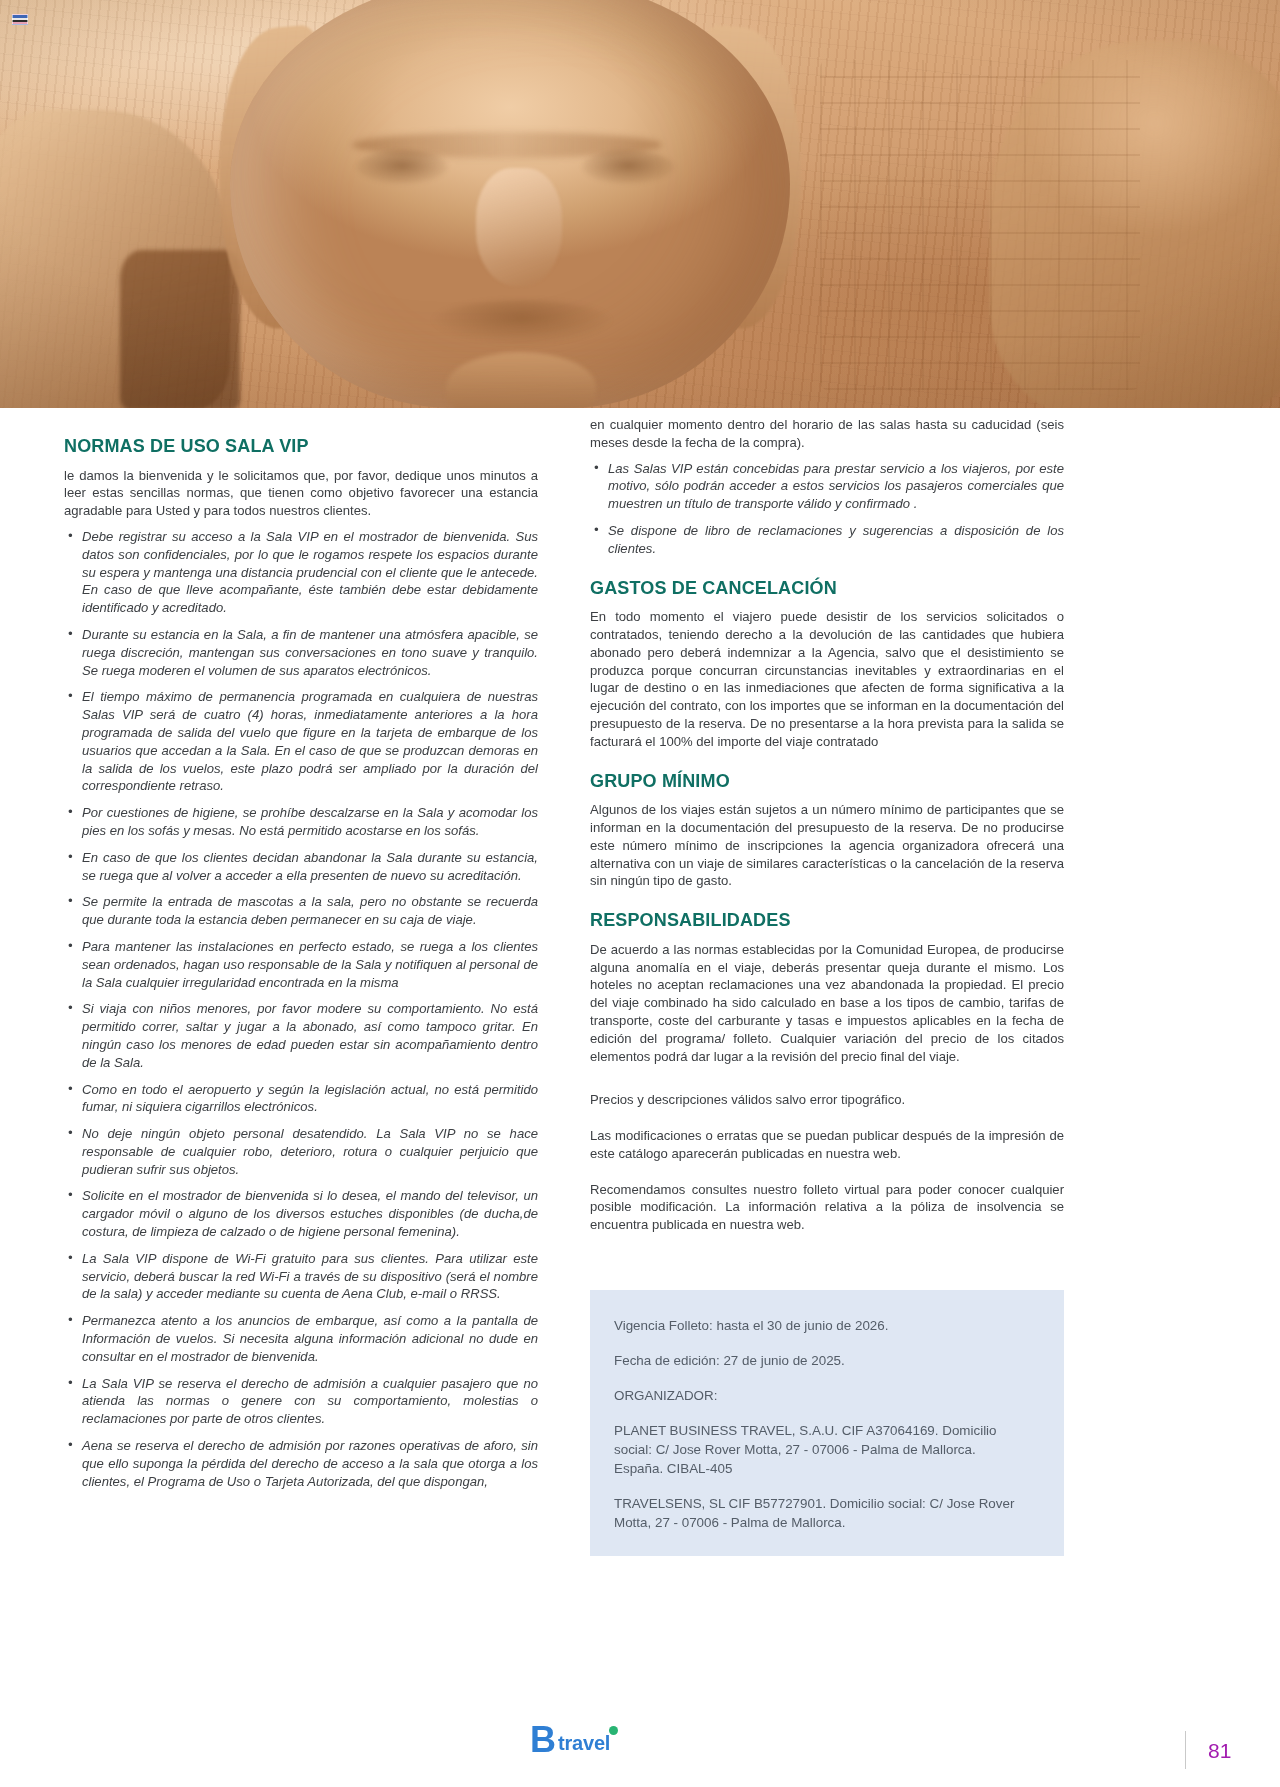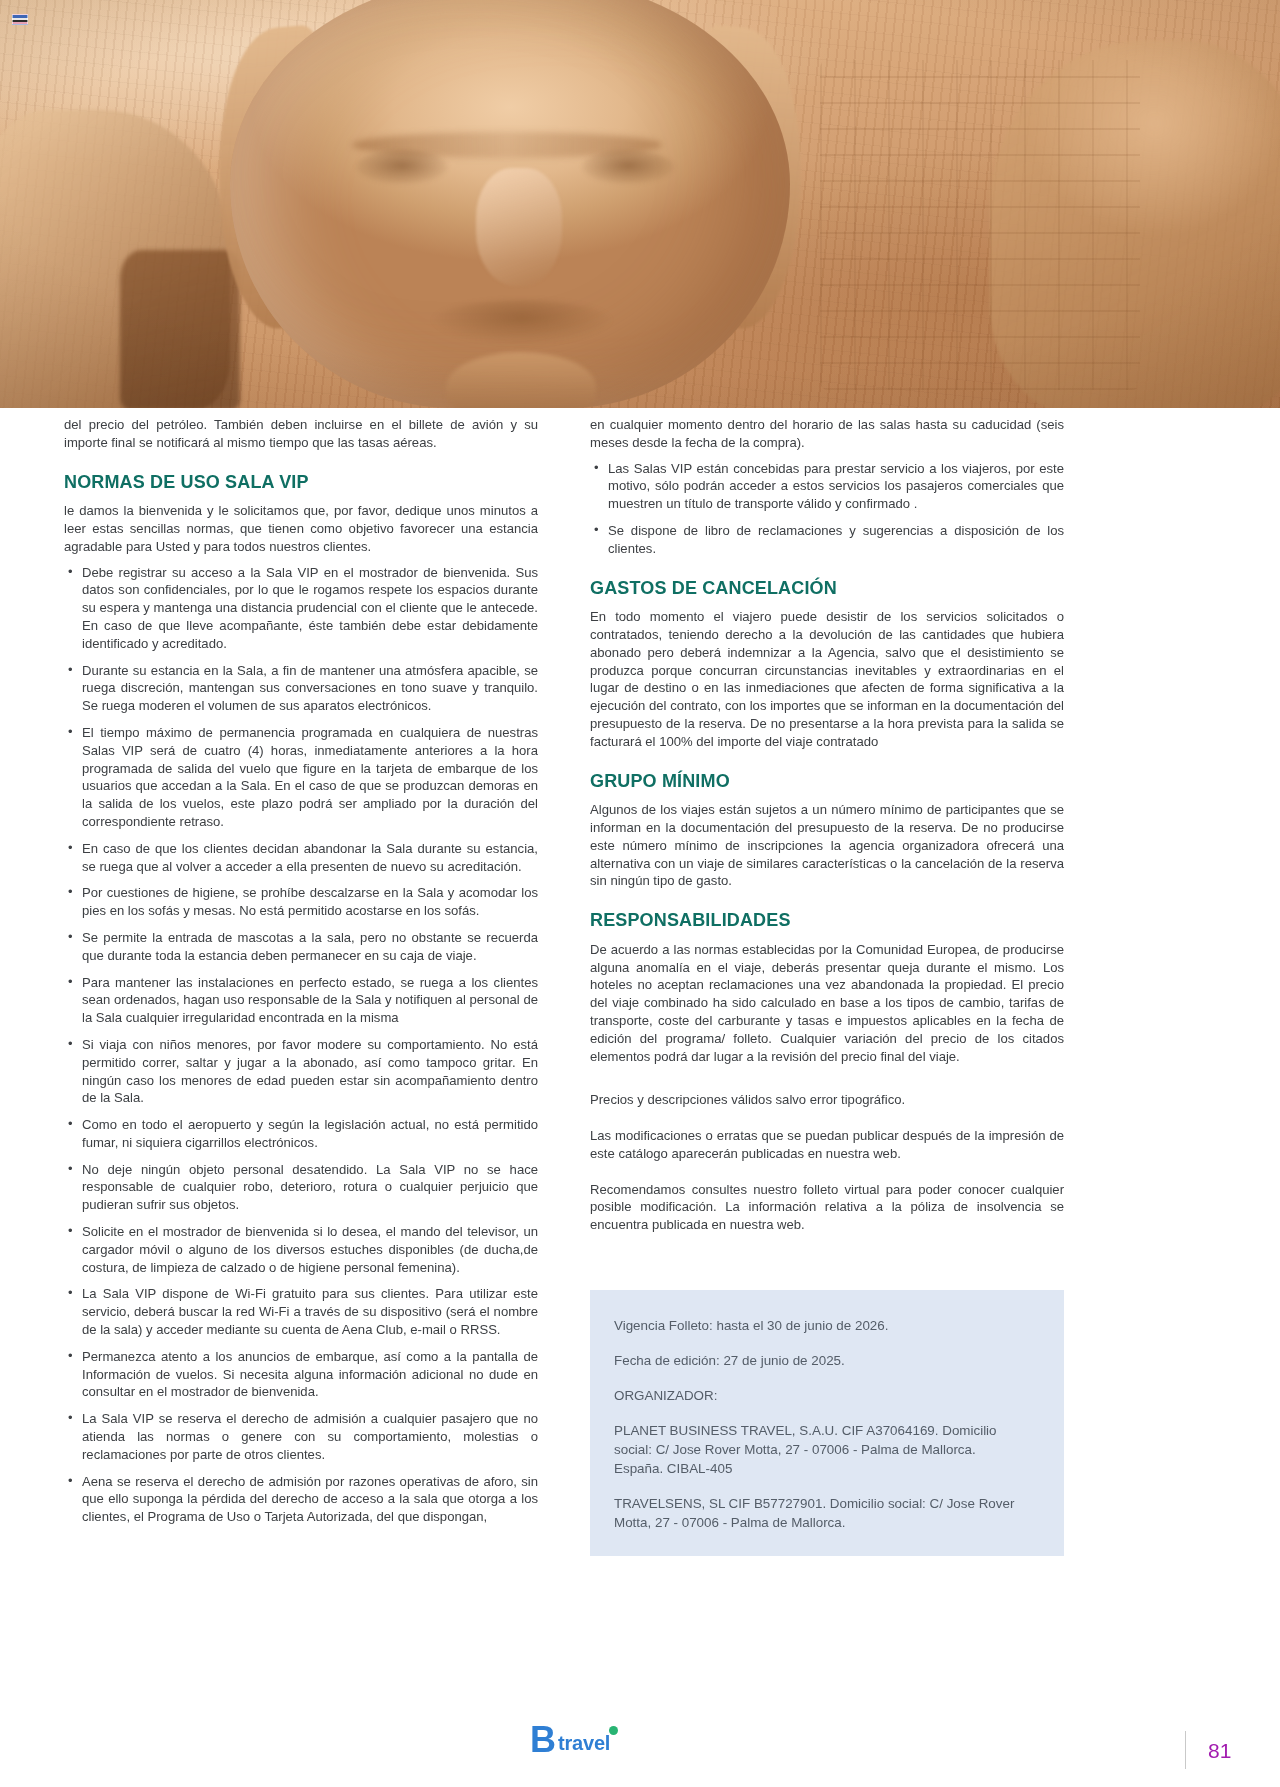--- a/index.html
+++ b/index.html
@@ -188,20 +188,21 @@
     text-align: justify;
     -webkit-hyphens: none;
     hyphens: none;
   }
   .col p.body { margin-bottom: 6px; }
   .col p.tight { margin-bottom: 13px; }
   ul.rules {
     list-style: none;
     margin: 8px 0 0 0;
     padding: 0;
+    font-style: italic;
   }
   ul.rules li {
     position: relative;
     padding-left: 18px;
     margin-bottom: 9px;
   }
   ul.rules li::before {
     content: "•";
     position: absolute;
     left: 4px; top: -1px;
@@ -296,32 +297,31 @@
     <div class="hero-mouth"></div>
     <div class="hero-chin"></div>
     <div class="hero-vignette"></div>
     <div class="corner-mark"></div>
   </div>
 
   <div class="content">
     <div class="columns">
 
       <div class="col">
-        <p class="body tight">del precio del petróleo. También deben incluirse en el billete de avión y su importe final se notificará al mismo tiempo que las tasas aéreas.</p>
 
         <h2 class="section-title">NORMAS DE USO SALA VIP</h2>
 
         <p class="body">le damos la bienvenida y le solicitamos que, por favor, dedique unos minutos a leer estas sencillas normas, que tienen como objetivo favorecer una estancia agradable para Usted y para todos nuestros clientes.</p>
 
         <ul class="rules">
           <li>Debe registrar su acceso a la Sala VIP en el mostrador de bienvenida. Sus datos son confidenciales, por lo que le rogamos respete los espacios durante su espera y mantenga una distancia prudencial con el cliente que le antecede. En caso de que lleve acompañante, éste también debe estar debidamente identificado y acreditado.</li>
           <li>Durante su estancia en la Sala, a fin de mantener una atmósfera apacible, se ruega discreción, mantengan sus conversaciones en tono suave y tranquilo. Se ruega moderen el volumen de sus aparatos electrónicos.</li>
           <li>El tiempo máximo de permanencia programada en cualquiera de nuestras Salas VIP será de cuatro (4) horas, inmediatamente anteriores a la hora programada de salida del vuelo que figure en la tarjeta de embarque de los usuarios que accedan a la Sala. En el caso de que se produzcan demoras en la salida de los vuelos, este plazo podrá ser ampliado por la duración del correspondiente retraso.</li>
+          <li>Por cuestiones de higiene, se prohíbe descalzarse en la Sala y acomodar los pies en los sofás y mesas. No está permitido acostarse en los sofás.</li>
           <li>En caso de que los clientes decidan abandonar la Sala durante su estancia, se ruega que al volver a acceder a ella presenten de nuevo su acreditación.</li>
-          <li>Por cuestiones de higiene, se prohíbe descalzarse en la Sala y acomodar los pies en los sofás y mesas. No está permitido acostarse en los sofás.</li>
           <li>Se permite la entrada de mascotas a la sala, pero no obstante se recuerda que durante toda la estancia deben permanecer en su caja de viaje.</li>
           <li>Para mantener las instalaciones en perfecto estado, se ruega a los clientes sean ordenados, hagan uso responsable de la Sala y notifiquen al personal de la Sala cualquier irregularidad encontrada en la misma</li>
           <li>Si viaja con niños menores, por favor modere su comportamiento. No está permitido correr, saltar y jugar a la abonado, así como tampoco gritar. En ningún caso los menores de edad pueden estar sin acompañamiento dentro de la Sala.</li>
           <li>Como en todo el aeropuerto y según la legislación actual, no está permitido fumar, ni siquiera cigarrillos electrónicos.</li>
           <li>No deje ningún objeto personal desatendido. La Sala VIP no se hace responsable de cualquier robo, deterioro, rotura o cualquier perjuicio que pudieran sufrir sus objetos.</li>
           <li>Solicite en el mostrador de bienvenida si lo desea, el mando del televisor, un cargador móvil o alguno de los diversos estuches disponibles (de ducha,de costura, de limpieza de calzado o de higiene personal femenina).</li>
           <li>La Sala VIP dispone de Wi-Fi gratuito para sus clientes. Para utilizar este servicio, deberá buscar la red Wi-Fi a través de su dispositivo (será el nombre de la sala) y acceder mediante su cuenta de Aena Club, e-mail o RRSS.</li>
           <li>Permanezca atento a los anuncios de embarque, así como a la pantalla de Información de vuelos. Si necesita alguna información adicional no dude en consultar en el mostrador de bienvenida.</li>
           <li>La Sala VIP se reserva el derecho de admisión a cualquier pasajero que no atienda las normas o genere con su comportamiento, molestias o reclamaciones por parte de otros clientes.</li>
           <li>Aena se reserva el derecho de admisión por razones operativas de aforo, sin que ello suponga la pérdida del derecho de acceso a la sala que otorga a los clientes, el Programa de Uso o Tarjeta Autorizada, del que dispongan,</li>

